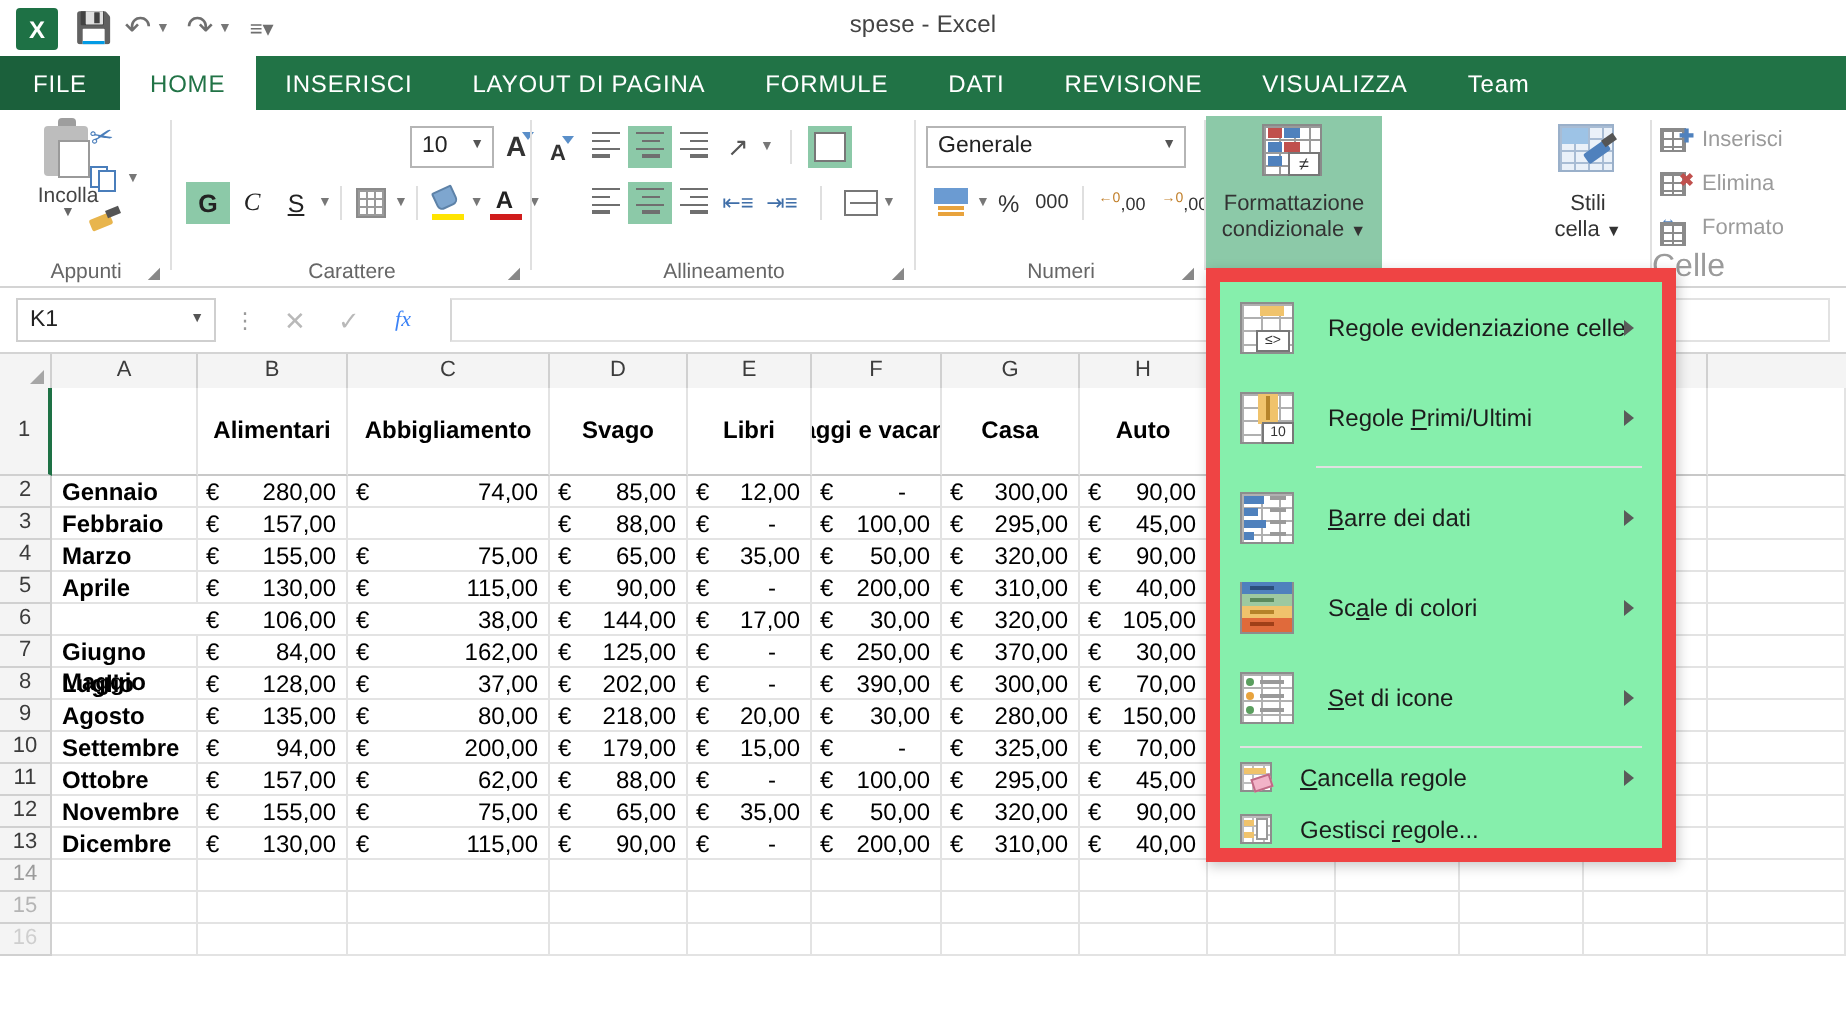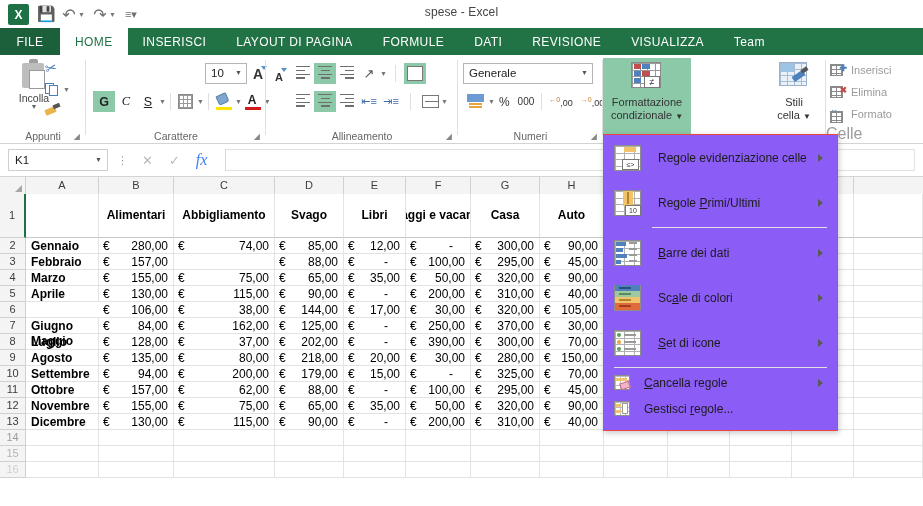--- a/index.html
+++ b/index.html
@@ -277,21 +277,21 @@
   }
   .nb-caret { position: absolute; right: 5px; top: 6px; font-size: 7px; color: #555; }
   .fb-dots {
     position: absolute; left: 117px; top: 10px; font-size: 11px; color: #9a9a9a; letter-spacing: 0;
   }
   .fb-btns { position: absolute; left: 134px; top: 6px; display: flex; gap: 0; }
   .fb-btn {
     width: 27px; height: 20px; display: flex; align-items: center; justify-content: center;
     font-size: 13px; color: #b9b9b9; cursor: default;
   }
-  .fb-btn.fx { color: #3b82f6; font-style: italic; font-family: "Liberation Serif", serif; font-size: 16px; }
+  .fb-btn.fx { color: #3b82f6; font-style: italic; font-family: "Liberation Serif", serif; font-size: 11px; }
   .fb-input {
     position: absolute; left: 225px; top: 5px; width: 690px; height: 22px;
     border: 1px solid #e2e2e2; border-left: 1px solid #d6d6d6; background: #fff;
     font-size: 11.5px; color: #222; padding: 4px 0 0 5px; cursor: text;
   }
 
   
   .grid { position: absolute; left: 0; top: 177px; width: 923px; height: 329px; background: #fff; overflow: hidden; }
   .colhdr { position: absolute; left: 0; top: 0; width: 923px; height: 17px; background: #f4f4f4; border-bottom: 1px solid #d0d0d0; }
   .corner {
@@ -327,21 +327,21 @@
     display: flex; align-items: center; border-bottom: 1px solid #c8c8c8;
   }
   .gcell.month { font-weight: bold; padding-left: 5px; }
   .gcell.money { justify-content: space-between; padding: 0 5px 0 4px; }
   .gcell.money .cur { color: #000; }
   .gcell.empty { }
 
   
   .cfmenu {
     position: absolute; left: 603px; top: 134px; width: 235px; height: 297px;
-    background: #8b5cf6; border: 1px solid #ef4444;
+    background: #86efac; border: 7px solid #ef4444;
     box-shadow: 1px 2px 6px rgba(0,0,0,.22); z-index: 50;
   }
   .mi {
     height: 45px; display: flex; align-items: center; padding-left: 10px;
     cursor: default; position: relative;
   }
   .mi .micon { width: 30px; height: 28px; position: relative; flex: 0 0 30px; }
   .mi .mlabel { font-size: 12px; color: #1c1c1c; margin-left: 14px; }
   .mi .marrow {
     position: absolute; right: 14px; top: 50%; margin-top: -4px;

